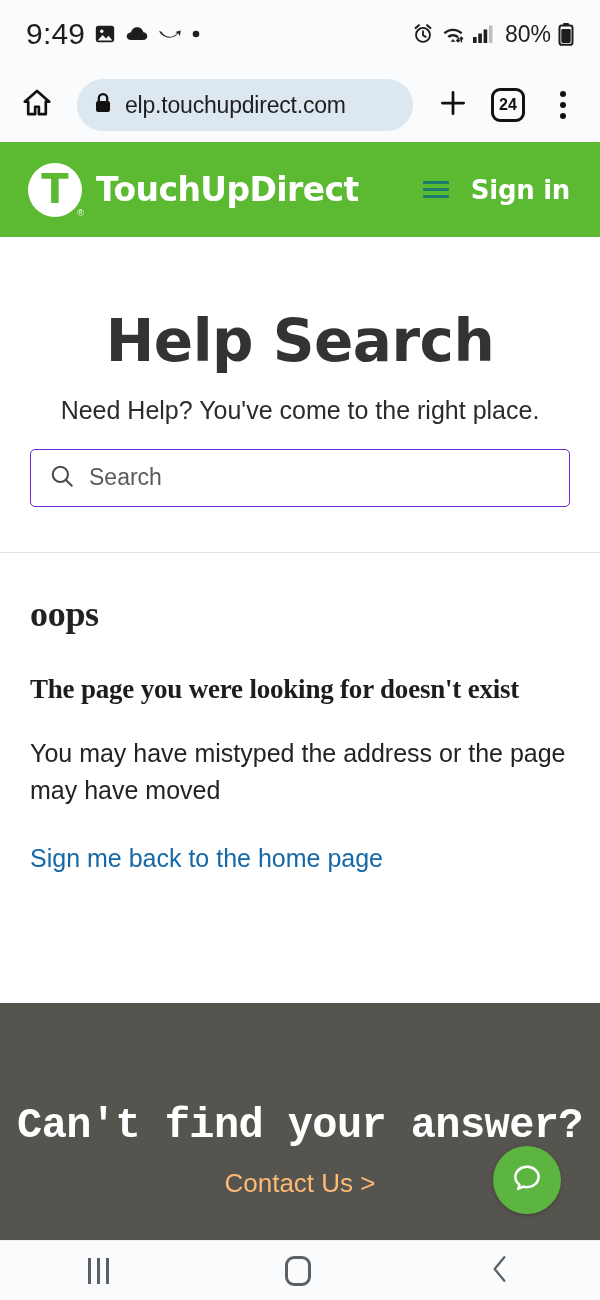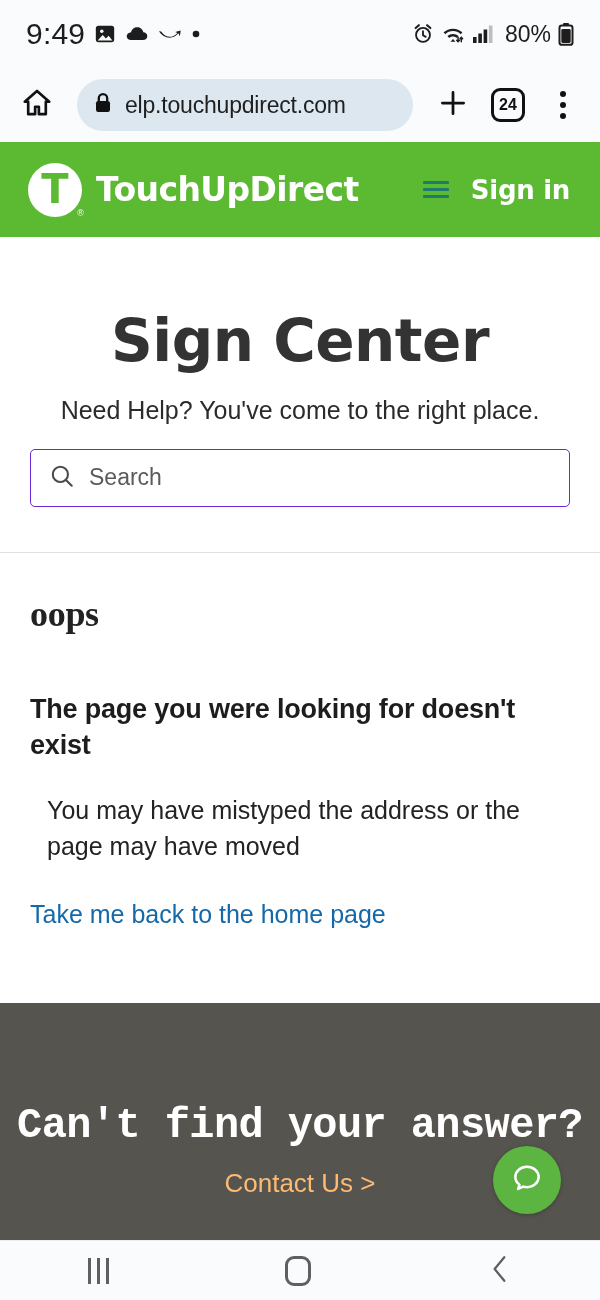--- a/index.html
+++ b/index.html
@@ -104,26 +104,26 @@
 
   .divider{ height:1px; background:#e0e0e0; margin-top:45px; }
 
   
   .errorblock{ padding:40px 30px 0; }
   .errorblock h2{
     font-size:36px;font-weight:700;color:#222;letter-spacing:-.3px;
     font-family:Liberation Serif, serif;
   }
   .errorblock h3{
-    margin-top:56px;
+    margin-top:36px;
     font-size:27px;font-weight:700;color:#1d1d1d;line-height:1.35;
-    font-family:Liberation Sans, sans-serif; letter-spacing:-.2px;
+    font-family:Liberation Serif, serif; letter-spacing:-.2px;
   }
   .errorblock .body{
-    margin-top:28px; font-size:25px;color:#232323;line-height:1.45;font-weight:400;margin-left:17px;
+    margin-top:28px; font-size:25px;color:#232323;line-height:1.45;font-weight:400;
   }
   .errorblock a.homelink{
     display:inline-block; margin-top:36px;
     font-size:25px;color:#1569a8;text-decoration:none;font-weight:400;
   }
 
   
   .footer{
     position:absolute; left:0; right:0; top:1003px; height:237px;
     background:#56544e; text-align:center;
@@ -273,41 +273,41 @@
       <span class="hamburger">
           <i></i>
           <i></i>
           <i></i>
         </span>
       <span class="signin">Sign in</span>
     </div>
   </div>
 
   <div class="hero">
-    <h1>Sign Center</h1>
+    <h1>Help Search</h1>
     <p>Need Help? You've come to the right place.</p>
     <div class="searchwrap">
       <div class="searchbox">
         <span>
           <svg width="26" height="26" viewBox="0 0 24 24">
               <circle cx="10.5" cy="10.5" r="7" fill="none" stroke="#4a4a4a" stroke-width="1.9"></circle>
               <path d="M15.6 15.6L21 21" stroke="#4a4a4a" stroke-width="1.9" stroke-linecap="round"></path>
             </svg>
         </span>
         <input type="text" placeholder="Search" style="">
       </div>
     </div>
     <div class="divider"></div>
   </div>
 
   <div class="errorblock">
     <h2>oops</h2>
     <h3>The page you were looking for doesn't exist</h3>
     <div class="body">You may have mistyped the address or the page may have moved</div>
-    <a href="#" class="homelink">Take me back to the home page</a>
+    <a href="#" class="homelink">Sign me back to the home page</a>
   </div>
 
   <div class="footer">
     <h2>Can't find your answer?</h2>
     <a href="#" class="contact">Contact Us &gt;</a>
     <div class="chatbtn">
       <span>
         <svg width="38" height="38" viewBox="0 0 32 32">
           <path d="M16 6.5c5.4 0 9.8 3.8 9.8 8.6s-4.4 8.6-9.8 8.6c-1.1 0-2.2-.16-3.2-.46l-4.3 2 1.2-3.6c-2.2-1.6-3.5-3.9-3.5-6.5 0-4.8 4.4-8.6 9.8-8.6z" fill="none" stroke="#ffffff" stroke-width="2.1" stroke-linejoin="round"></path>
         </svg>

